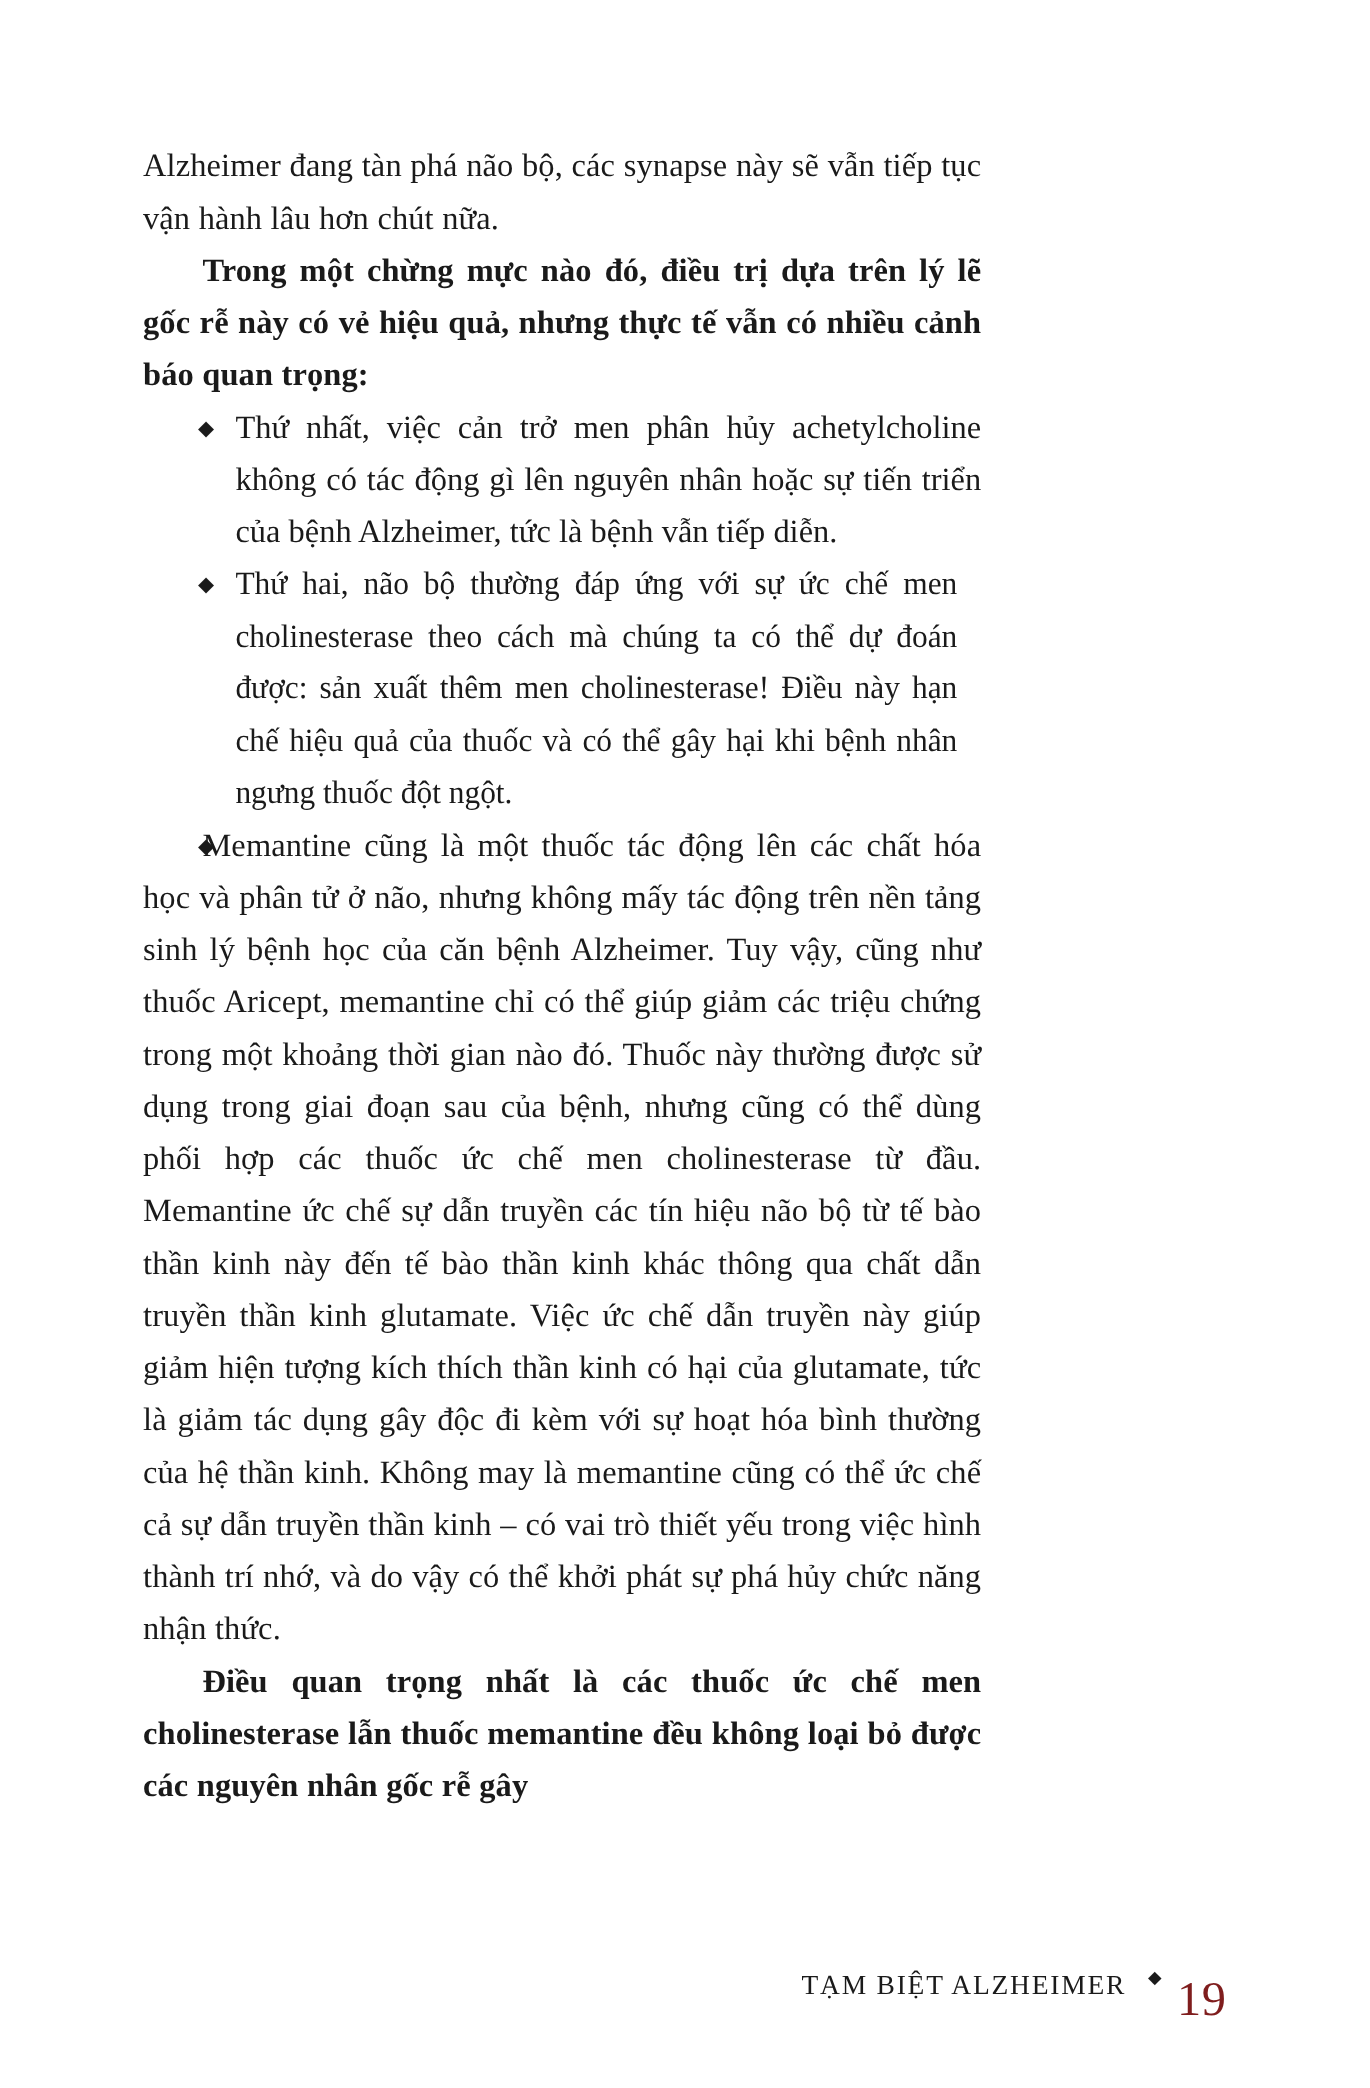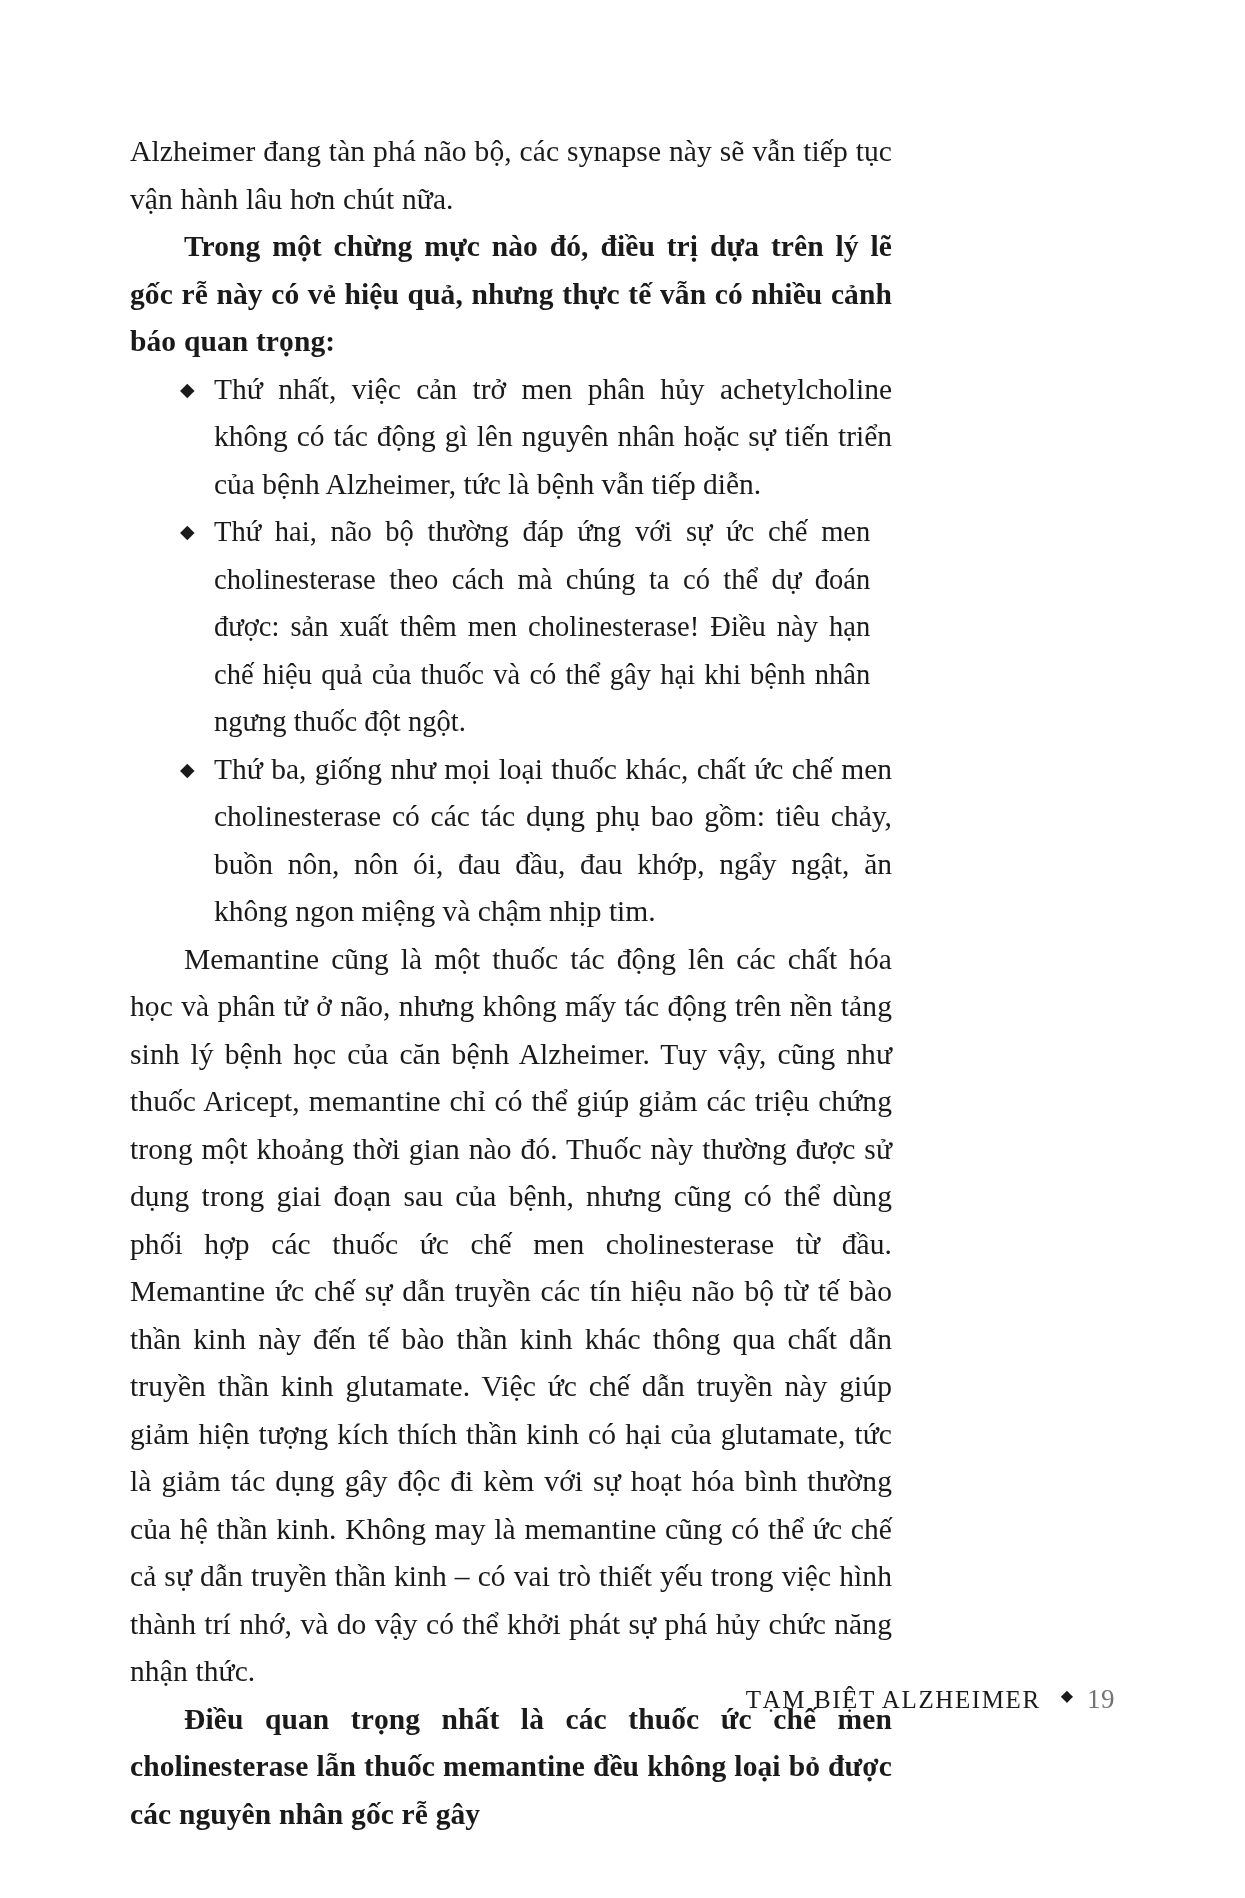--- a/index.html
+++ b/index.html
@@ -81,42 +81,42 @@
     width: 100%;
     transform: scaleX(0.968);
     transform-origin: left center;
   }
 
   
   .footer {
     position: absolute;
     left: 130px;
     right: 130px;
-    top: 1684px;
+    top: 1792px;
     display: flex;
     justify-content: flex-end;
-    align-items: center;
+    align-items: flex-start;
     gap: 0;
   }
   .footer-title {
     font-size: 25px;
     letter-spacing: 1.6px;
     color: #1a1a1a;
     white-space: nowrap;
   }
   .footer-sep {
     font-size: 16px;
     margin: 0 14px 0 20px;
     position: relative;
     top: -4px;
     color: #1a1a1a;
   }
   .footer-page {
-    font-size: 27px;
-    color: #737373;
+    font-size: 44px;
+    color: #7f1d1d;
     letter-spacing: 0.5px;
   }
 </style>
 </head>
 <body>
 
 <div class="page">
 
   <div class="content">
 
@@ -131,21 +131,20 @@
         <span class="btext">Thứ nhất, việc cản trở men phân hủy achetylcholine không có tác động gì lên nguyên nhân hoặc sự tiến triển của bệnh Alzheimer, tức là bệnh vẫn tiếp diễn.</span>
       </li>
 
       <li class="bullet tight">
         <span class="marker">◆</span>
         <span class="btext">Thứ hai, não bộ thường đáp ứng với sự ức chế men cholinesterase theo cách mà chúng ta có thể dự đoán được: sản xuất thêm men cholinesterase! Điều này hạn chế hiệu quả của thuốc và có thể gây hại khi bệnh nhân ngưng thuốc đột ngột.</span>
       </li>
 
       <li class="bullet">
         <span class="marker">◆</span>
-        <span class="btext">Thứ ba, giống như mọi loại thuốc khác, chất ức chế men cholinesterase có các tác dụng phụ bao gồm: tiêu chảy, buồn nôn, nôn ói, đau đầu, đau khớp, ngẩy ngật, ăn không ngon miệng và chậm nhịp tim.</span>
       </li>
 
     </ul>
 
     <p class="para indent">Memantine cũng là một thuốc tác động lên các chất hóa học và phân tử ở não, nhưng không mấy tác động trên nền tảng sinh lý bệnh học của căn bệnh Alzheimer. Tuy vậy, cũng như thuốc Aricept, memantine chỉ có thể giúp giảm các triệu chứng trong một khoảng thời gian nào đó. Thuốc này thường được sử dụng trong giai đoạn sau của bệnh, nhưng cũng có thể dùng phối hợp các thuốc ức chế men cholinesterase từ đầu. Memantine ức chế sự dẫn truyền các tín hiệu não bộ từ tế bào thần kinh này đến tế bào thần kinh khác thông qua chất dẫn truyền thần kinh glutamate. Việc ức chế dẫn truyền này giúp giảm hiện tượng kích thích thần kinh có hại của glutamate, tức là giảm tác dụng gây độc đi kèm với sự hoạt hóa bình thường của hệ thần kinh. Không may là memantine cũng có thể ức chế cả sự dẫn truyền thần kinh – có vai trò thiết yếu trong việc hình thành trí nhớ, và do vậy có thể khởi phát sự phá hủy chức năng nhận thức.</p>
 
     <p class="para indent">Điều quan trọng nhất là các thuốc ức chế men cholinesterase lẫn thuốc memantine đều không loại bỏ được các nguyên nhân gốc rễ gây</p>
 
   </div>
 

